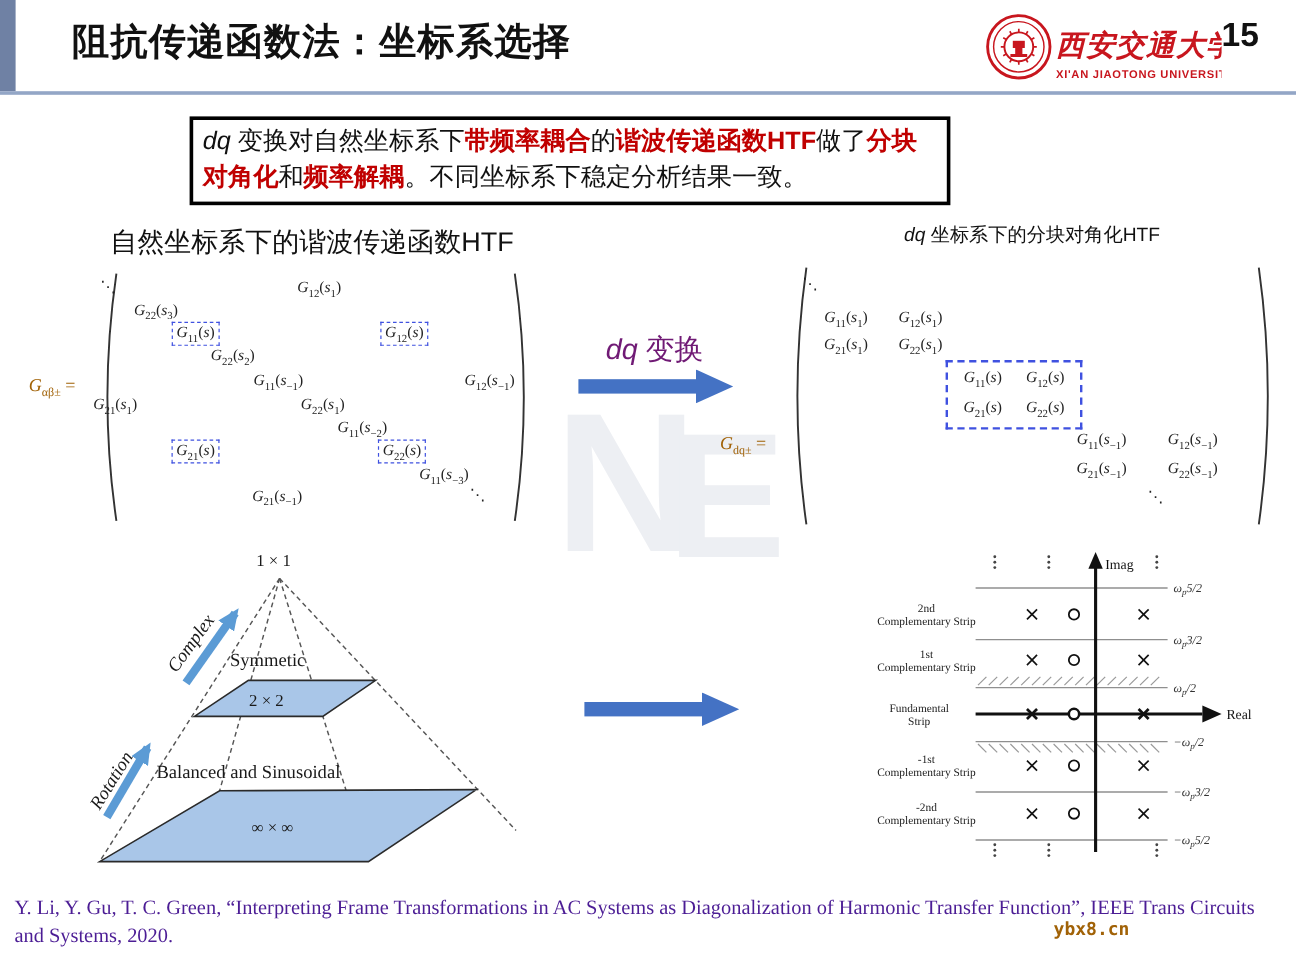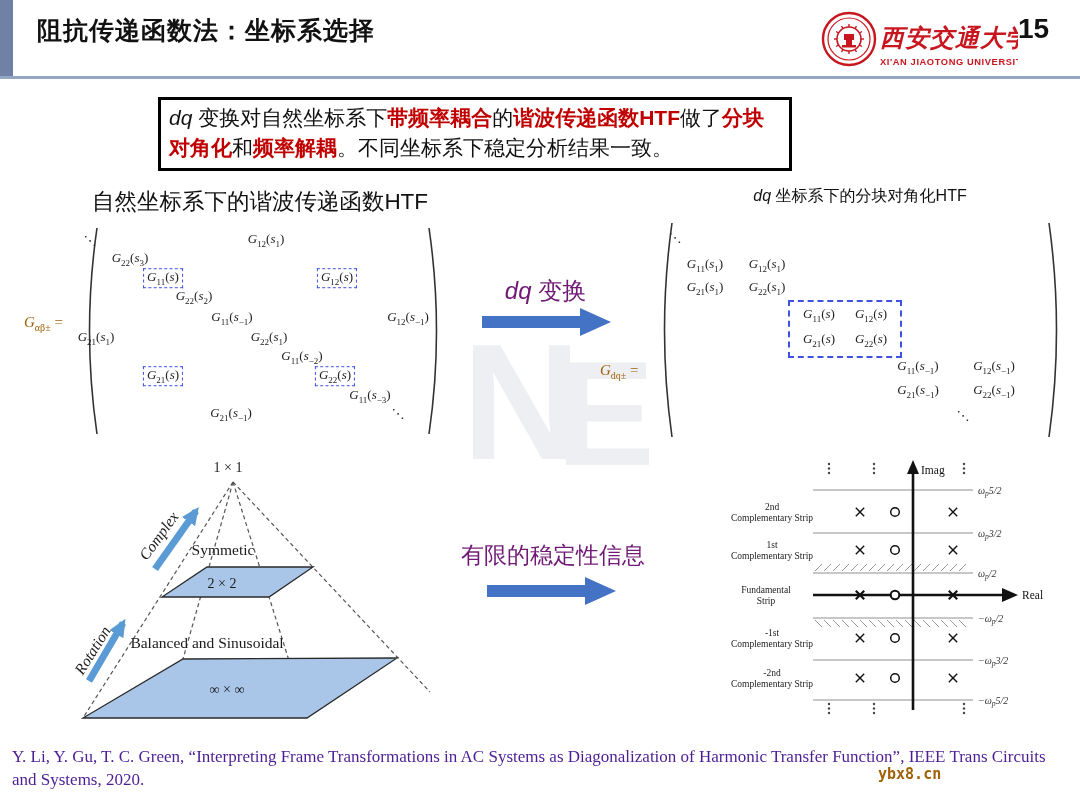--- a/index.html
+++ b/index.html
@@ -5,21 +5,21 @@
   :root{
     --accent:#4472C4; --pyr:#5B9BD5; --slice:#A9C6E8; --red:#C00000;
     --logored:#C8161E; --bar:#6F81A4; --divider:#93A6C6; --boxblue:#3F51E0; --wm:#EDEFF3;
   }
   html,body{margin:0;padding:0;background:#888;}
   .slide{position:relative;width:1080px;height:810px;background:#fff;overflow:hidden;
          font-family:"Liberation Sans",sans-serif;color:#111;}
   .abs{position:absolute;}
   #bar{left:0;top:0;width:13px;height:76px;background:var(--bar);}
   #divider{left:0;top:76px;width:1080px;height:3px;background:var(--divider);}
-  #title{left:37px;top:14px;font-size:25px;font-weight:700;letter-spacing:1px;}
+  #title{left:60px;top:14px;font-size:31px;font-weight:700;letter-spacing:1px;}
   #pagenum{left:1018px;top:13px;font-size:28px;font-weight:700;}
   #hbox{left:158px;top:97px;width:612px;border:3px solid #000;padding:3px 8px 5px 8px;
         font-size:21px;line-height:1.42;background:#fff;}
   .red{color:var(--red);font-weight:700;}
   .it{font-style:italic;}
   #lhead{left:60px;top:186px;width:400px;text-align:center;font-size:22.5px;}
   #rhead{left:658px;top:186px;width:404px;text-align:center;font-size:16px;}
   .matrix{position:absolute;}
   .mat-entry{position:absolute;transform:translate(-50%,-50%);white-space:nowrap;
              font-family:"Liberation Serif",serif;font-size:13px;color:#222;}
@@ -130,21 +130,20 @@
       <span class="mat-entry" style="left: 394px; top: 173px;"><i>G</i><sub>22</sub>(<i>s</i><sub>−1</sub>)</span>
       <span class="mat-dots" style="left: 363px; top: 197px;">⋱</span>
     </div>
 
   <div class="abs layer arrow-label" style="left:478px;top:275px;width:135px;"><span class="it">dq</span><span> 变换</span></div>
   <svg class="abs layer" style="left:480px;top:308px" width="132" height="28">
     <rect x="2" y="8" width="98" height="12" style="fill:var(--accent)"></rect>
     <polygon points="100,0 131,14 100,28" style="fill:var(--accent)"></polygon>
   </svg>
 
-  <div id="fin-label" class="abs layer arrow-label" style="left:440px;top:540px;width:226px;"><span>有限的稳定性信息</span></div>
   <svg class="abs layer" style="left:485px;top:577px" width="132" height="28">
     <rect x="2" y="8" width="98" height="12" style="fill:var(--accent)"></rect>
     <polygon points="100,0 131,14 100,28" style="fill:var(--accent)"></polygon>
   </svg>
 
   <svg class="abs layer" style="left:55px;top:445px" width="400" height="300">
     <defs>
       <marker id="ah" markerUnits="userSpaceOnUse" markerWidth="18" markerHeight="16" refX="13" refY="8" orient="auto">
         <path d="M0,0 L18,8 L0,16 z" style="fill:var(--pyr)"></path>
       </marker>

